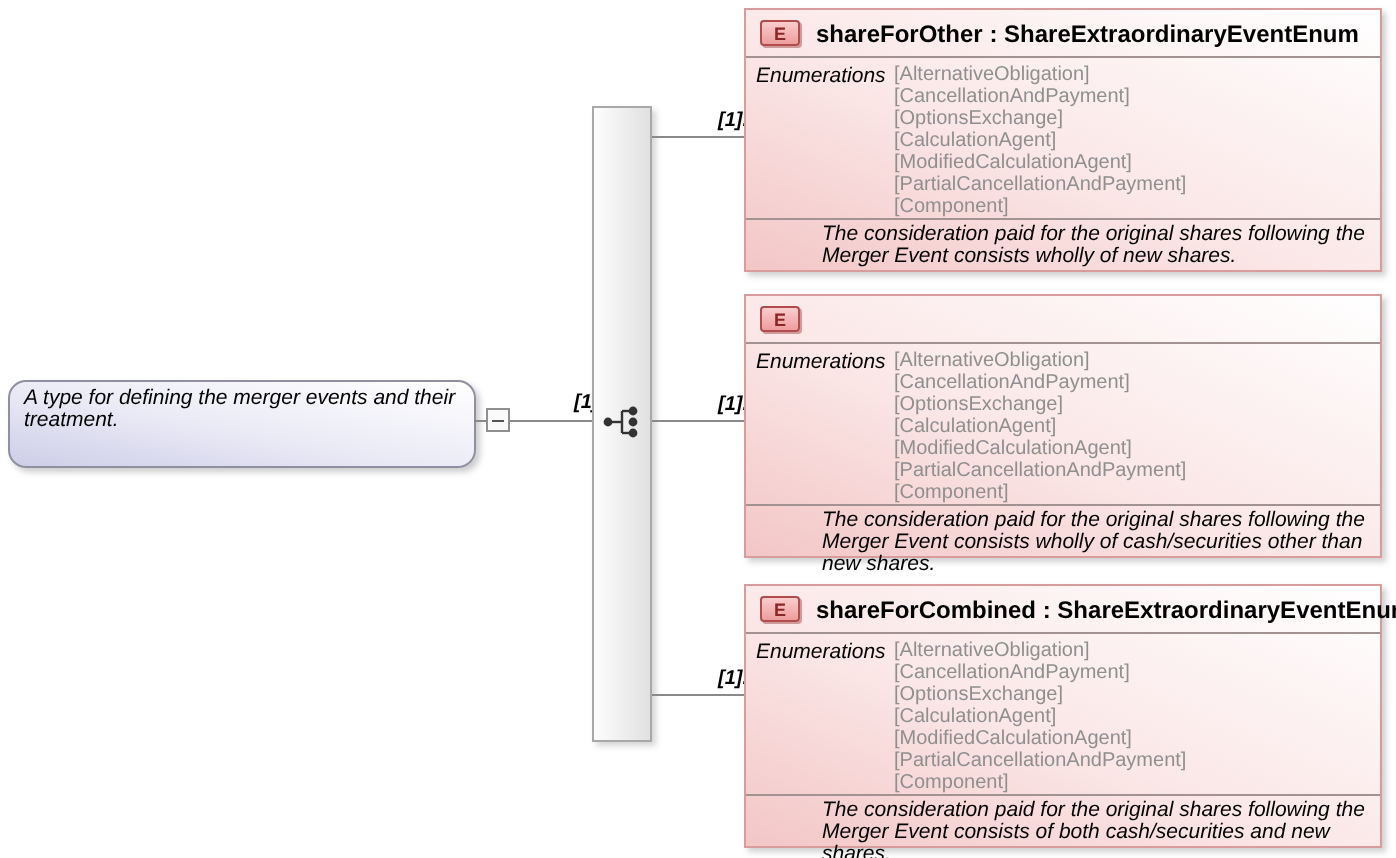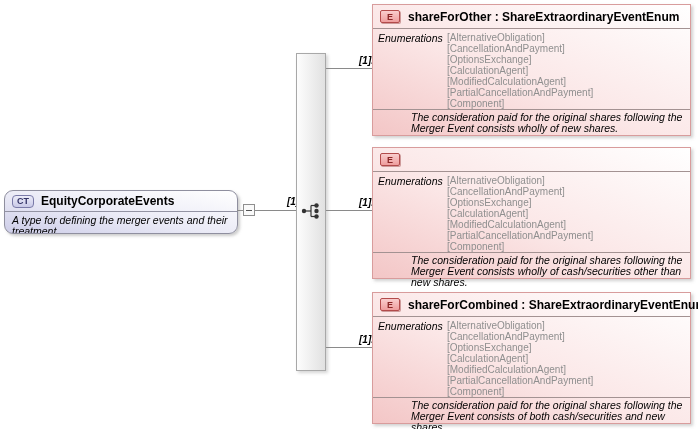--- a/index.html
+++ b/index.html
@@ -74,24 +74,20 @@
   .enum-item { display:block; white-space:nowrap; }
   .elem-footer { flex-shrink:0; font-size:10.5px; font-style:italic; line-height:11px;
     padding:2px 6px 0 6px; height:25px;margin-left:32px; }
 </style>
 </head>
 <body>
 
 <div class="canvas">
 
   <div class="root-box">
-    <div class="root-header">
-      <span class="ct-badge">CT</span>
-      <span class="root-title">EquityCorporateEvents</span>
-    </div>
     <div class="root-desc">A type for defining the merger events and their treatment.</div>
   </div>
 
   <div class="hline" style="left:237px; top:210px; width:59px;"></div>
   <div class="collapse-box">
     <span class="minus"></span>
   </div>
   <div class="card" style="left:256px; top:196px; text-align:center;">[1]..[1]</div>
 
   <div class="seq-bar">

